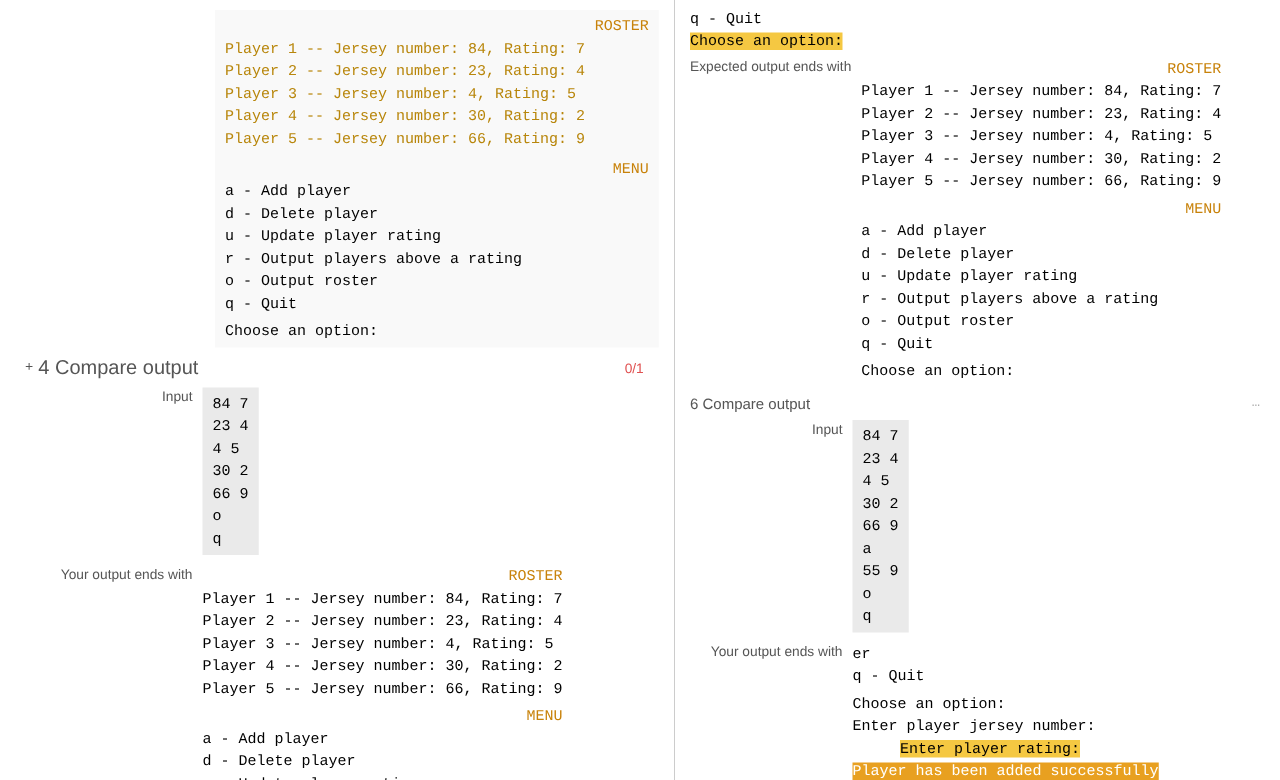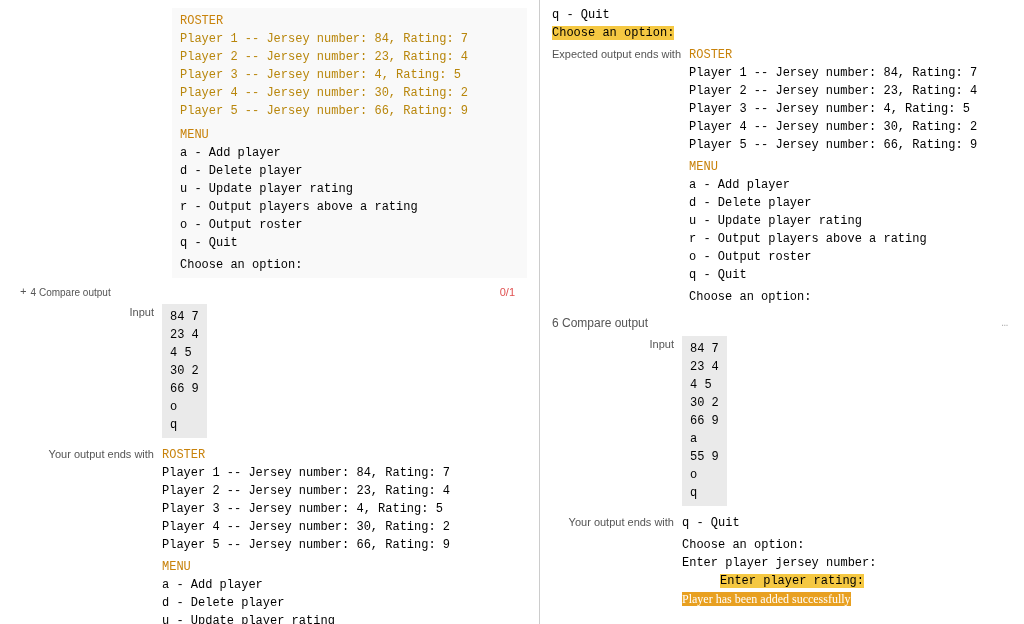--- a/index.html
+++ b/index.html
@@ -45,20 +45,21 @@
     }
 
     .highlight-orange {
       background: #e8a020;
       color: #fff;
       display: inline;
     }
 
     .text-orange {
       color: #c8820a;
+      text-align: right;
     }
 
     .text-gold {
       color: #b8860b;
     }
 
   </style>
 </head>
 <body>
 
@@ -78,21 +79,21 @@
       <div>d - Delete player</div>
       <div>u - Update player rating</div>
       <div>r - Output players above a rating</div>
       <div>o - Output roster</div>
       <div>q - Quit</div>
       <div style="margin-top:4px;">Choose an option:</div>
     </div>
 
     <div style="display:flex; align-items:center; margin-top:8px;">
       <span style="color:#555; font-size:11px; margin-left:8px; margin-right:4px;">+</span>
-      <span style="font-family:Arial,sans-serif; font-size:10px; color:#555;">4  Compare output</span>
+      <span style="font-family:Arial,sans-serif; font-size:16px; color:#555;">4  Compare output</span>
       <span style="margin-left:auto; padding-right:12px; color:#e05050; font-family:Liberation Sans, sans-serif; font-size:11px;">0/1</span>
     </div>
 
     <div style="display:flex; align-items:flex-start; margin-top:6px;">
       <div style="min-width:150px; text-align:right; padding-right:8px; font-family:Arial,sans-serif; font-size:11px; color:#555; padding-top:2px;">Input</div>
       <div style="background:#eaeaea; padding:4px 8px; font-family:'Courier New',Courier,monospace; font-size:12px; line-height:1.5;">
         <div>84 7</div>
         <div>23 4</div>
         <div>4 5</div>
         <div>30 2</div>
@@ -165,26 +166,27 @@
         <div>a</div>
         <div>55 9</div>
         <div>o</div>
         <div>q</div>
       </div>
     </div>
 
     <div style="display:flex; align-items:flex-start; margin-top:8px;">
       <div style="min-width:130px; text-align:right; padding-right:8px; font-family:Arial,sans-serif; font-size:11px; color:#555; padding-top:2px;">Your output ends with</div>
       <div style="font-family:'Courier New',Courier,monospace; font-size:12px; line-height:1.5;">
+        <div>er</div>
         <div>q - Quit</div>
         <div style="margin-top:4px;">Choose an option:</div>
         <div>Enter player jersey number:</div>
         <div>
           <span class="highlight-yellow" style="font-family:'Courier New',Courier,monospace; font-size:12px;margin-left:38px;">Enter player rating:</span>
         </div>
         <div>
-          <span class="highlight-orange" style="font-family:Liberation Serif, serif; font-size:12px;">Player has been added successfully</span>
+          <span class="highlight-orange" style="font-family:Liberation Mono, monospace; font-size:12px;">Player has been added successfully</span>
         </div>
 
       </div>
     </div>
   </div>
 </div>
 
 </body></html>

